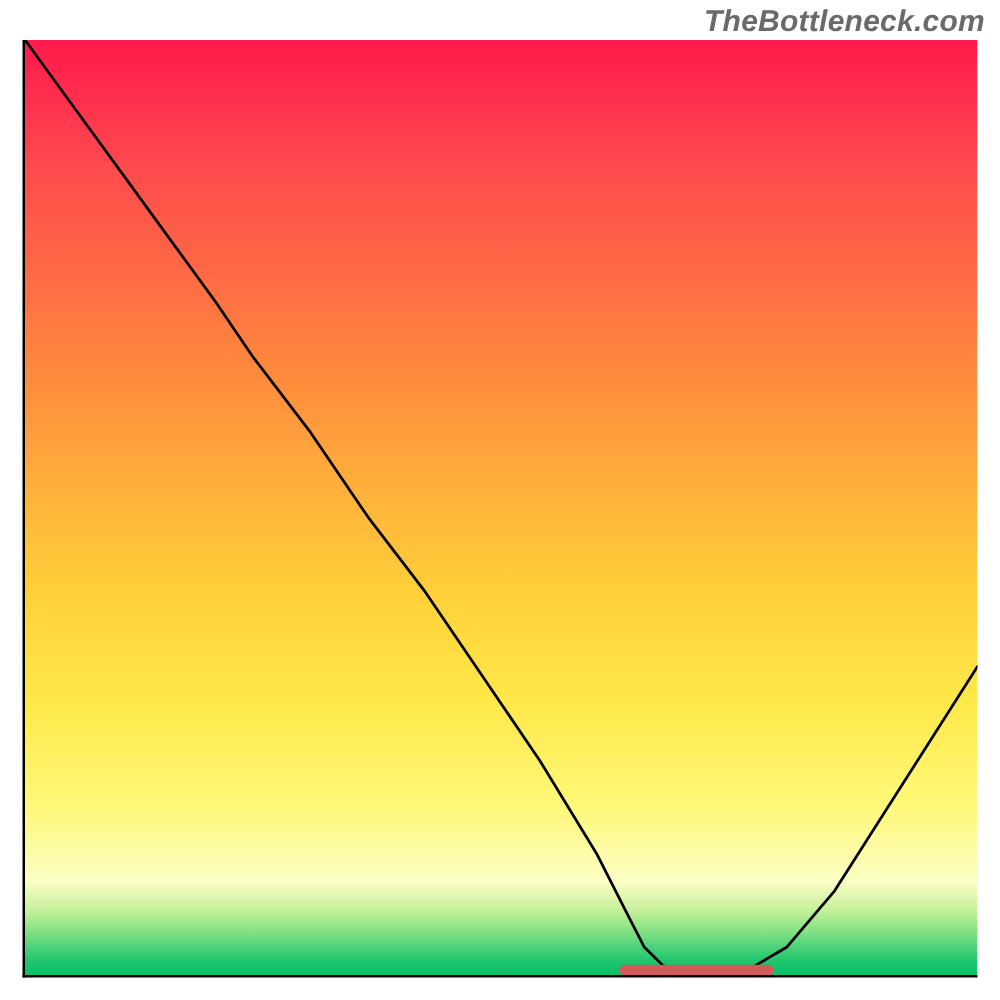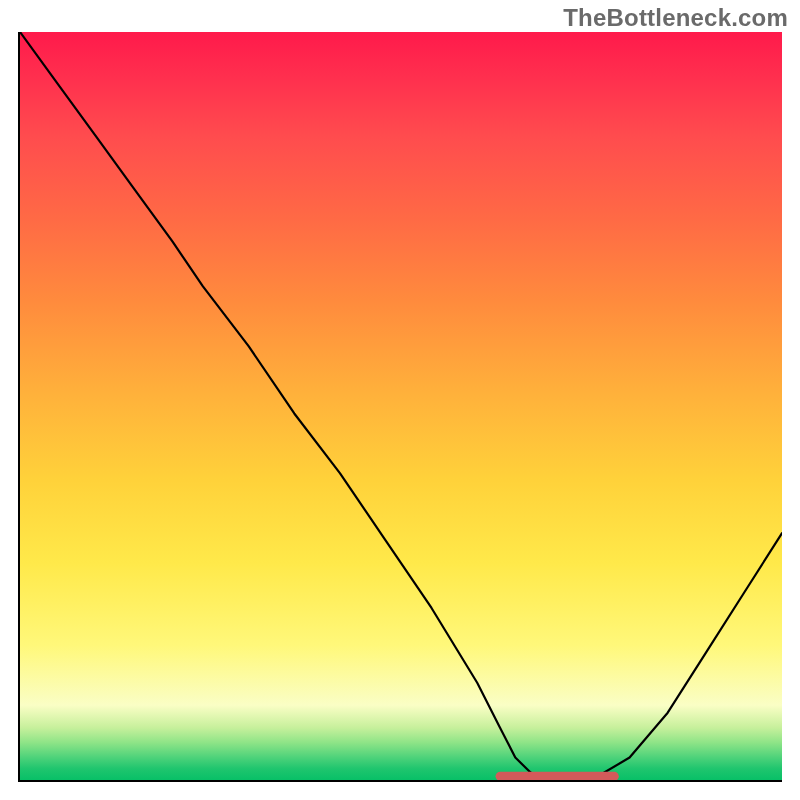--- a/index.html
+++ b/index.html
@@ -8,20 +8,21 @@
     width: 800px;
     height: 800px;
     overflow: hidden;
     background: #ffffff;
     font-family: Arial, Helvetica, sans-serif;
   }
   .container {
     position: relative;
     width: 800px;
     height: 612px;
+    font-style: italic;
   }
   .watermark {
     position: absolute;
     top: 4px;
     right: 12px;
     font-size: 24px;
     font-weight: 600;
     color: #6a6a6a;
     letter-spacing: 0.2px;
     z-index: 10;

